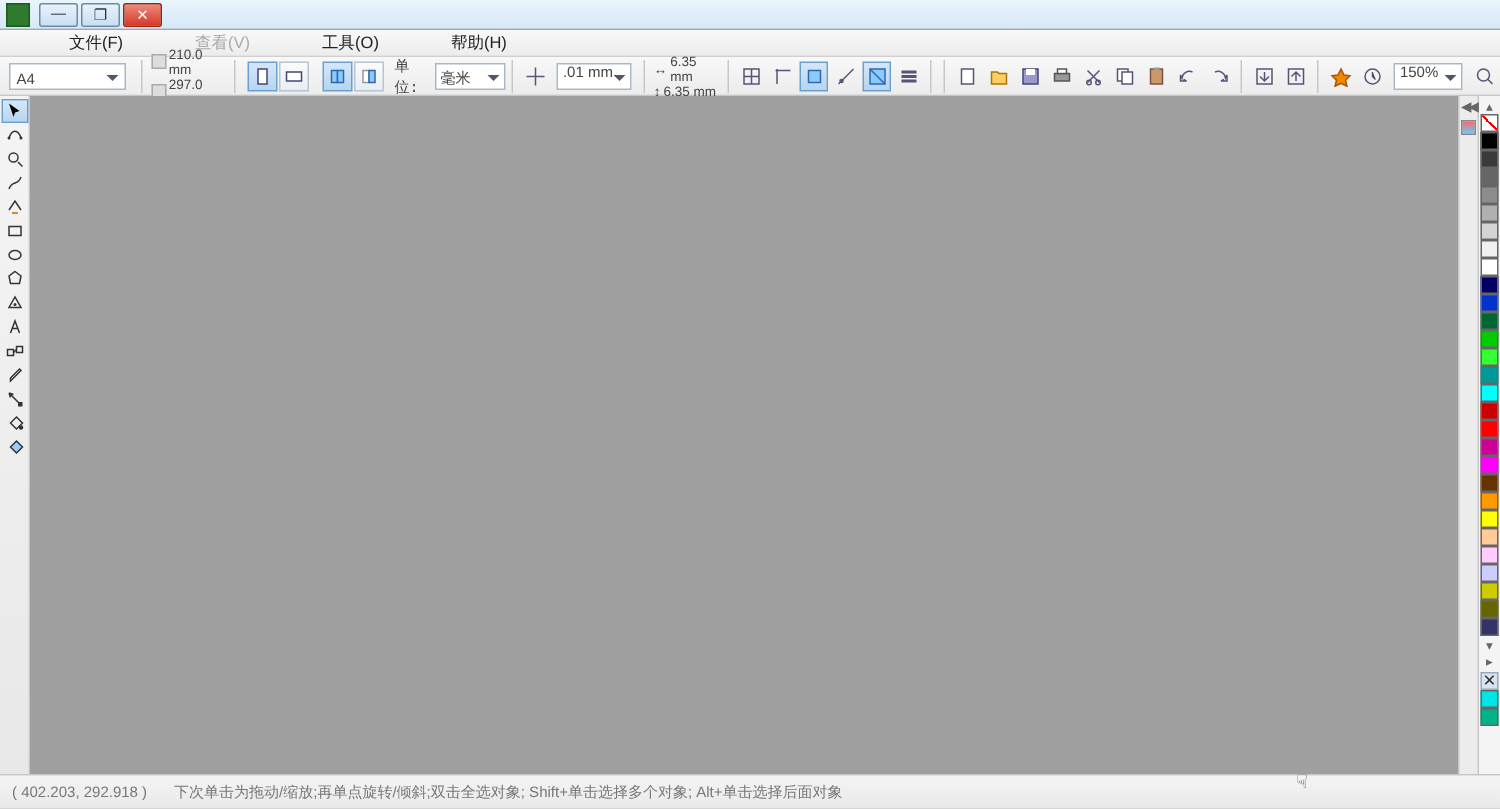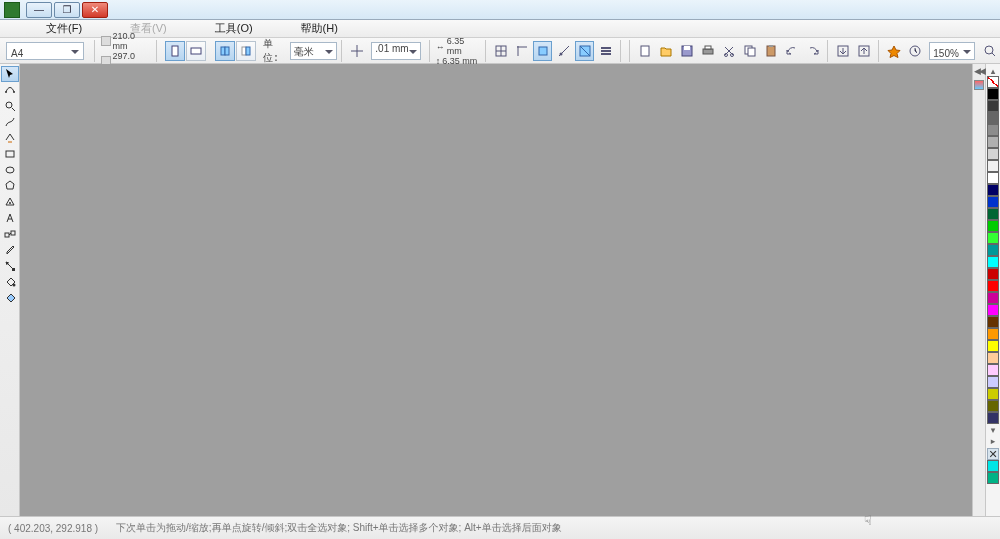--- a/index.html
+++ b/index.html
@@ -28,21 +28,21 @@
 .orient-btn.active { background:linear-gradient(#d5e7f8,#b6d5f0); border-color:#6a9fce; }
 .orient-btn svg { width:12px; height:12px; }
 .unit-lab { margin:0 2px;font-family:Liberation Mono, monospace; }
 .unit-sel { width:50px; height:18px; border:1px solid #a8b8c8; background:#fff; display:flex; align-items:flex-end; padding:0 3px; position:relative; }
 .unit-sel::after { content:""; position:absolute; right:3px; top:7px; border:4px solid transparent; border-top-color:#556; }
 .nudge { width:52px; height:18px; border:1px solid #a8b8c8; background:#fff; display:flex; padding:0 3px; margin:0 4px; position:relative; }
 .nudge::after { content:""; position:absolute; right:3px; top:7px; border:4px solid transparent; border-top-color:#556; }
 .tbtn { width:20px; height:20px; border:1px solid transparent; background:transparent; margin:0 1px; display:flex; align-items:center; justify-content:center; cursor:default; }
 .tbtn.active { background:linear-gradient(#d5e7f8,#b6d5f0); border-color:#6a9fce; }
 .tbtn svg { width:14px; height:14px; }
-.zoom { width:48px; height:18px; border:1px solid #a8b8c8; background:#fff; display:flex; align-items:flex-end; padding:0 3px; margin:0 4px; position:relative; }
+.zoom { width:48px; height:18px; border:1px solid #a8b8c8; background:#fff; display:flex; align-items:flex-start; padding:0 3px; margin:0 4px; position:relative; }
 .zoom::after { content:""; position:absolute; right:3px; top:7px; border:4px solid transparent; border-top-color:#556; }
 .spacer { flex:1; }
 
 .workrow { display:flex; height: 452px; }
 .toolbox { width:20px; background:linear-gradient(#f4f4f4,#e8e8e8); border-right:1px solid #c7c7c7; display:flex; flex-direction:column; padding-top:2px; }
 .tool { width:18px; height:16px; margin:0 auto 0; display:flex; align-items:center; justify-content:center; border:1px solid transparent; }
 .tool.active { background:linear-gradient(#d5e7f8,#b6d5f0); border-color:#6a9fce; }
 .tool svg { width:12px; height:12px; }
 .canvas-wrap { flex:1; position:relative; background:#9f9f9f; }
 .flyout { width:14px; background:#ececec; border-left:1px solid #c7c7c7; border-right:1px solid #c7c7c7; display:flex; flex-direction:column; align-items:center; padding-top:2px; font-size:9px; color:#666;}

